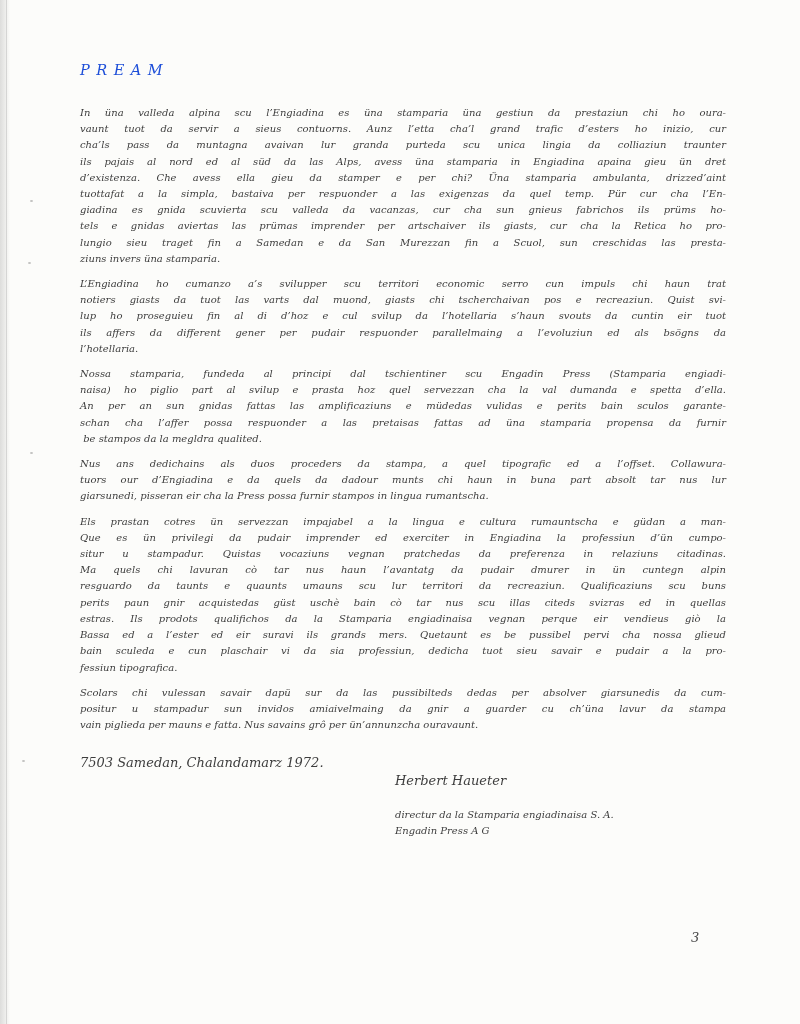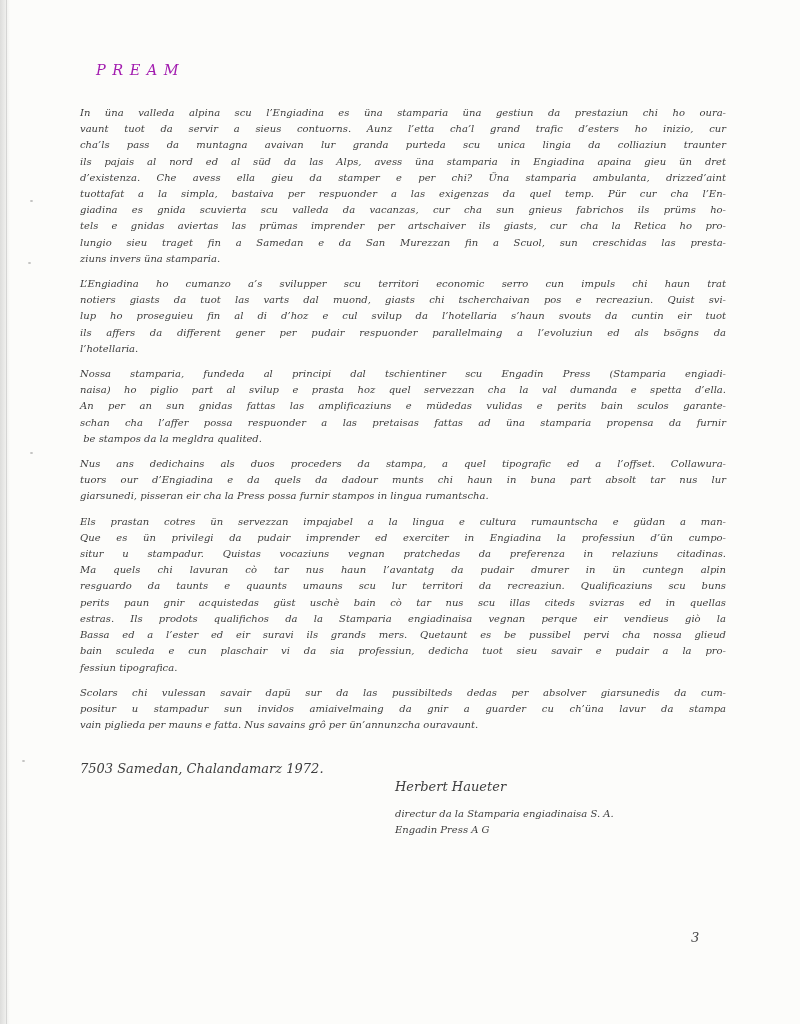--- a/index.html
+++ b/index.html
@@ -37,52 +37,52 @@
   }
   .text-block {
     position: absolute;
     left: 80px;
     top: 62px;
     width: 646px;
   }
   .heading {
     font-size: 14.5px;
     letter-spacing: 0.45em;
-    color: #a21caf;
-    margin: 0 0 27px 16px;
+    color: #1d4ed8;
+    margin: 0 0 27px 0;
     font-weight: normal;
   }
   .paragraph {
     margin: 0 0 9px 0;
   }
   .line {
     font-size: 10px;
     line-height: 16.2px;
     text-align: justify;
     text-align-last: justify;
     white-space: normal;
   }
   .line.last {
     text-align-last: left;
   }
   .dateline {
     font-size: 13px;
     line-height: 16.2px;
-    margin-top: 28px;
+    margin-top: 22px;
   }
   .signature-name {
     font-size: 13px;
     line-height: 16.2px;
     margin-top: 1px;
     padding-left: 315px;
   }
   .signature-title {
     font-size: 13px;
     line-height: 17px;
-    margin-top: 11px;
+    margin-top: 18px;
     padding-left: 315px;
   }
   .page-number {
     position: absolute;
     left: 691px;
     top: 930px;
     font-size: 13px;
     color: #474747;
   }
 </style>

